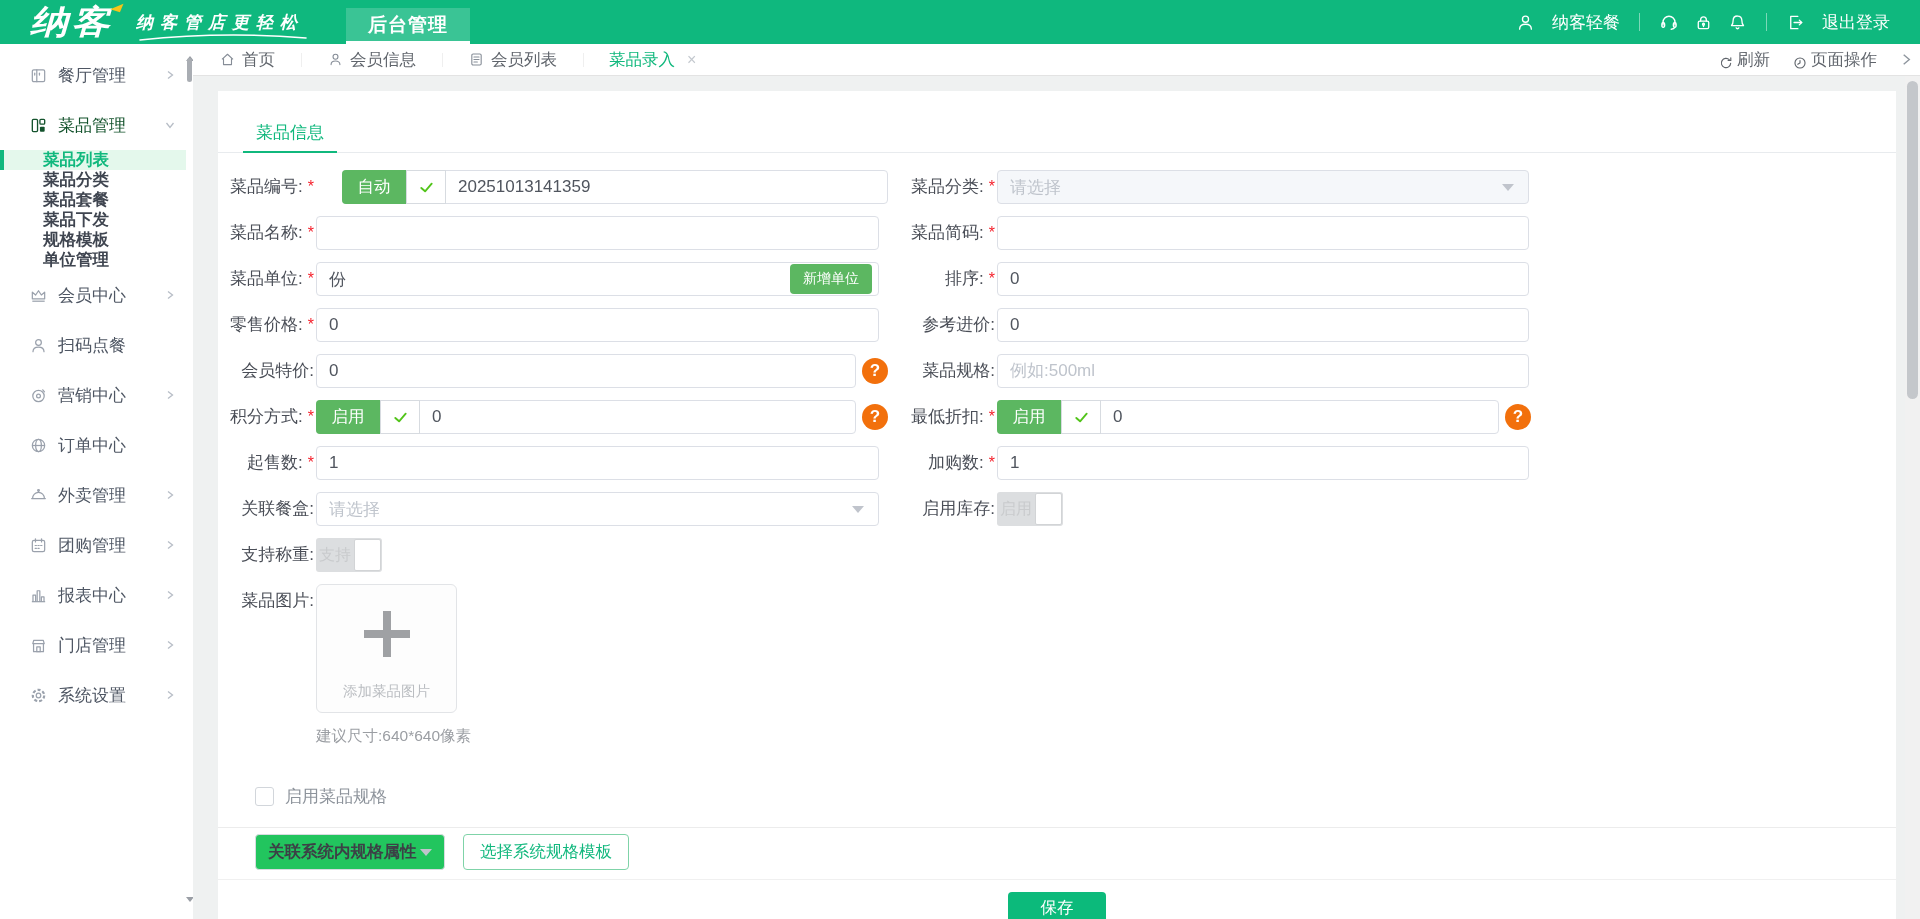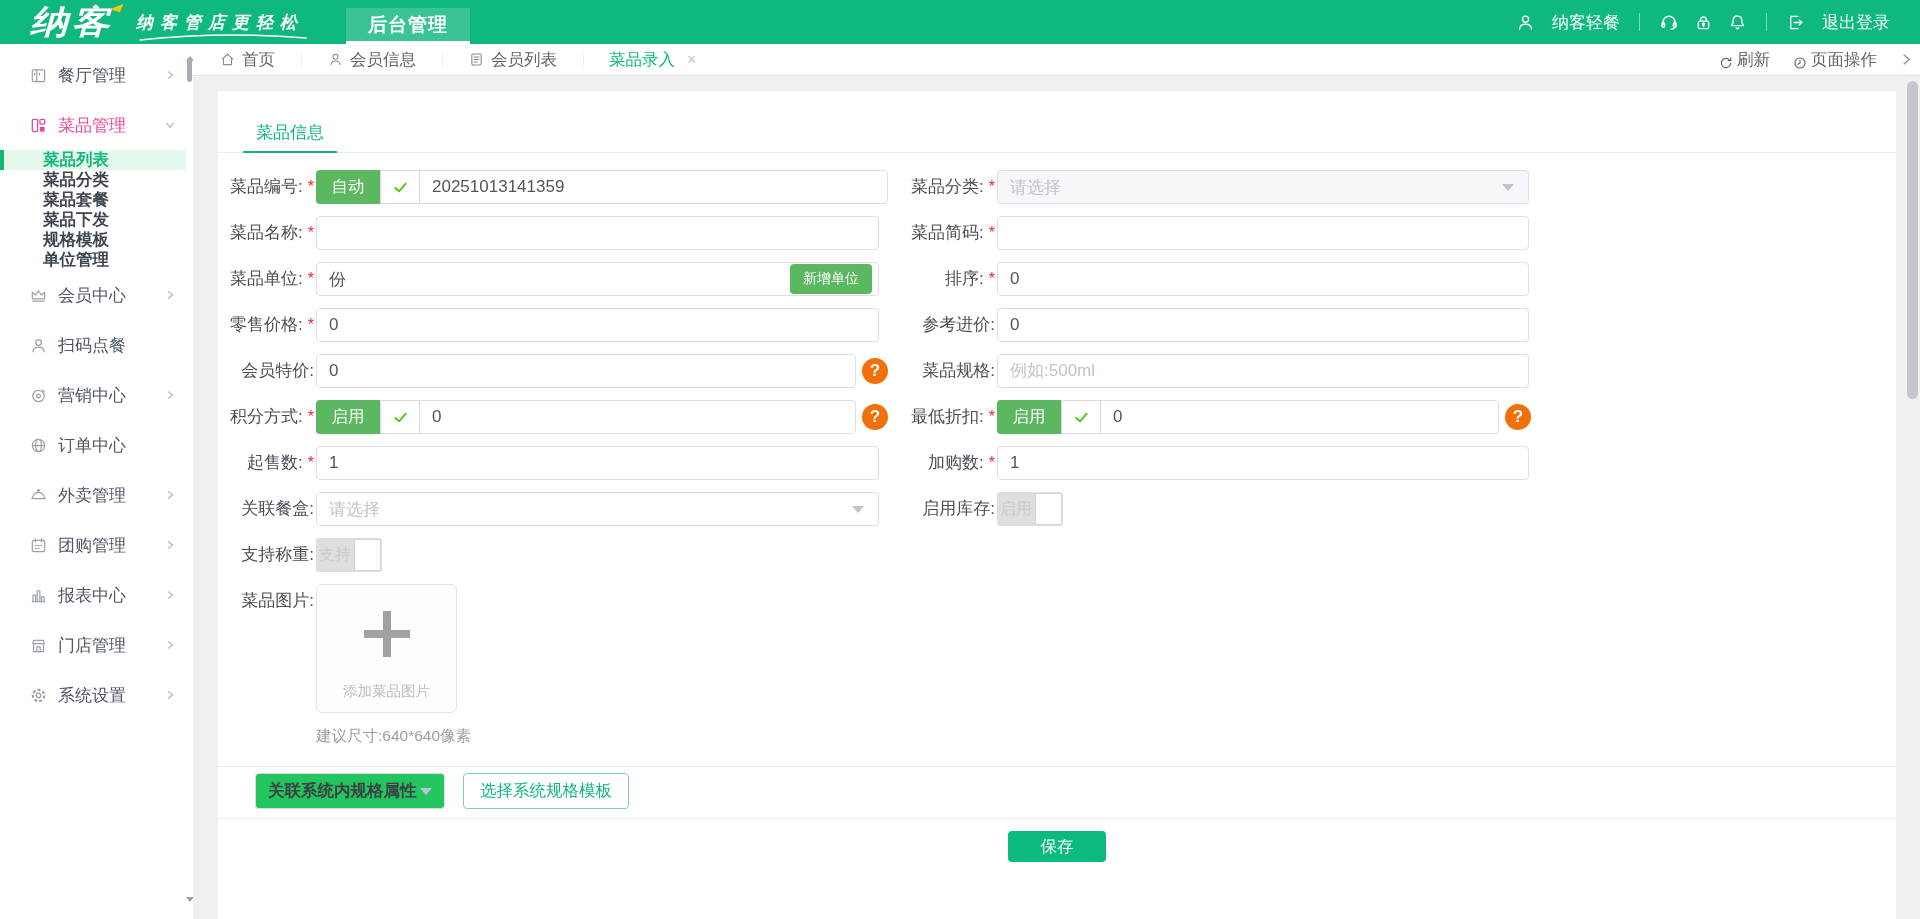--- a/index.html
+++ b/index.html
@@ -17,21 +17,21 @@
   .hicon { display:flex; align-items:center; }
   .hitem { display:flex; gap:17px; cursor:pointer; }
 
   
   .sidebar { position:absolute; left:0; top:44px; width:186px; bottom:0; background:#fff; padding-top:6px; }
   .side-item { height:50px; display:flex; align-items:center; padding-left:29px; color:#4e5663; font-size:17px; cursor:pointer; }
   .sicon { width:19px; height:19px; margin-right:10px; color:#9aa1ac; display:flex; }
   .slabel { flex:1; }
   .schev { color:#b7bdc6; margin-right:10px; display:flex; }
   .schev.down { transform:rotate(90deg); }
-  .side-item.green, .side-item.green .sicon { color:#ec4899; }
+  .side-item.green, .side-item.green .sicon { color:#14532d; }
   .sub-item { height:20px; display:flex; align-items:center; padding-left:43px; font-size:16.5px; font-weight:700; color:#3f4550; cursor:pointer; }
   .sub-item.active { background:#e4f8ec; color:#10b87d; border-left:4px solid #10b87d; padding-left:39px; }
   .sb-scroll-up { position:absolute; left:186px; top:48px; width:8px; color:#8a8f96; font-size:8px; line-height:8px; }
   .sb-thumb { position:absolute; left:187px; top:58px; width:5px; height:24px; background:#a9adb3; border-radius:3px; }
   .sb-scroll-dn { position:absolute; left:186px; top:903px; width:8px; color:#8a8f96; font-size:8px; line-height:8px; }
   .tri-up { width:0;height:0;border-left:4px solid transparent;border-right:4px solid transparent;border-bottom:5px solid #9a9ea5; }
   .tri-dn2 { width:0;height:0;border-left:4px solid transparent;border-right:4px solid transparent;border-top:5px solid #9a9ea5; }
 
   
   .tabbar { position:absolute; left:193px; top:44px; width:1727px; height:32px; background:#fff; border-bottom:1px solid #e3e3e3; display:flex; align-items:center; }
@@ -54,21 +54,21 @@
   .form-grid { margin-top:17px; display:grid; grid-template-columns:98px 572px 109px 534px; row-gap:12px; align-items:start; justify-content:start; }
   .flabel { font-size:17px; color:#4a4e57; text-align:right; line-height:34px; white-space:nowrap; padding-right:2px; }
   .star { color:#f5222d; margin-left:5px; font-size:16px; }
   .fcell { position:relative; display:flex; align-items:center; }
   .inp { width:563px; height:34px; border:1px solid #dcdfe6; border-radius:4px; padding:0 12px; font-size:17px; color:#50555e; background:#fff; outline:none; font-family:inherit; }
   .inp::placeholder { color:#bfc4cc; }
   .inp.r { width:532px; }
   .inp.narrow { width:540px; }
 
   .cinp { display:flex; align-items:stretch; height:34px; border:1px solid #dcdfe6; border-radius:4px; background:#fff; }
-  .cinp.w563 { width:625px; } .cinp.w540 { width:540px; } .cinp.w503 { width:503px; }
+  .cinp.w563 { width:625px;margin-left:26px; } .cinp.w540 { width:540px; } .cinp.w503 { width:503px; }
   .seg-btn { margin:-1px 0 -1px -1px; width:64px; background:#5cb761; color:#fff; border-radius:4px 0 0 4px; display:flex; align-items:center; justify-content:center; font-size:16.5px; cursor:pointer; flex:none; }
   .seg-chk { margin:-1px 0; width:40px; border:1px solid #d7dbe0; background:#fff; display:flex; align-items:center; justify-content:center; cursor:pointer; flex:none; }
   .cval { display:flex; align-items:center; padding-left:12px; font-size:17px; color:#50555e; }
 
   .badge-q { width:26px; height:26px; border-radius:50%; background:#f2700c; color:#fff; font-weight:700; font-size:17px; display:flex; align-items:center; justify-content:center; margin-left:6px; flex:none; cursor:pointer; }
 
   .sel { height:34px; border:1px solid #dcdfe6; border-radius:4px; background:#fff; display:flex; align-items:center; justify-content:space-between; padding:0 14px 0 12px; cursor:pointer; }
   .sel.w563 { width:563px; } .sel.w532 { width:532px; }
   .sel.disabled { background:#f5f7fa; }
   .ph { font-size:17px; color:#bfc4cc; }
@@ -546,20 +546,24 @@
             <span class="plus"></span>
             <span class="up-text">添加菜品图片</span>
           </div>
           <span class="up-hint">建议尺寸:640*640像素</span>
         </div>
       </div>
       <div></div>
         <div></div>
     </div>
 
+    <div class="chk-row">
+      <span class="checkbox"></span>
+      <span class="chk-label">启用菜品规格</span>
+    </div>
 
     <div class="divider"></div>
 
     <div class="bottom-row">
       <div class="sel-sm">
         <span class="txt">关联系统内规格属性</span>
         <span class="tri-dn"></span>
       </div>
       <div class="btn-outline">选择系统规格模板</div>
     </div>

